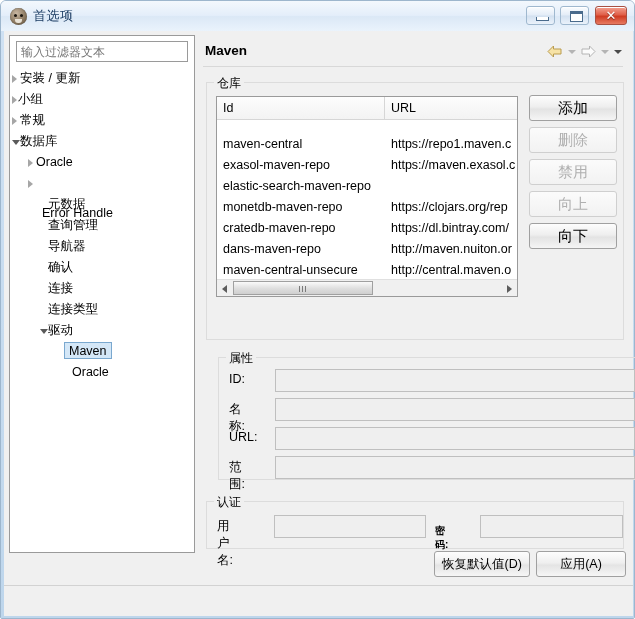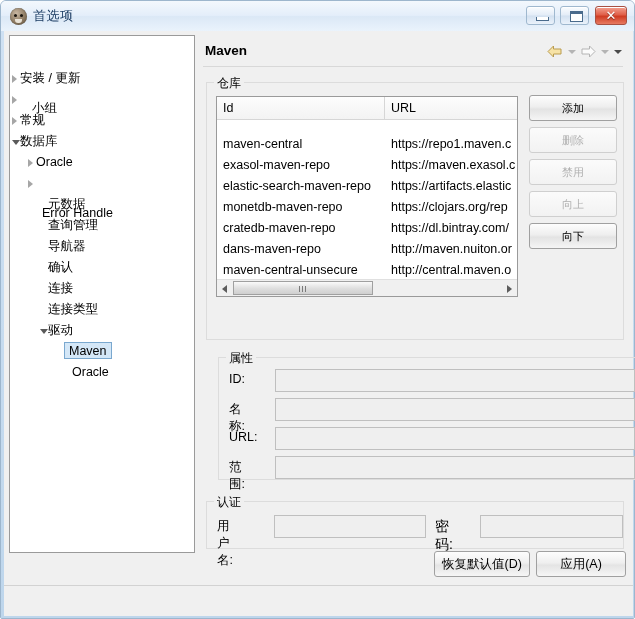--- a/index.html
+++ b/index.html
@@ -319,21 +319,21 @@
   
   .sbtn {
     position: absolute;
     left: 322px;
     width: 88px; height: 26px;
     box-sizing: border-box;
     border: 1px solid #a0a0a0;
     border-radius: 3px;
     background: linear-gradient(180deg,#fdfdfd 0%,#eeeeee 45%,#e3e3e3 55%,#f5f5f5 100%);
     font-family: inherit;
-    font-size: 11px;
+    font-size: 15px;
     color: #000;
     text-align: center;
     line-height: 24px;
     cursor: default;
   }
   .sbtn.disabled {
     color: #b0b0b0;
     border-color: #cfcfcf;
     background: linear-gradient(180deg,#fbfbfb 0%,#f2f2f2 100%);
   }
@@ -367,21 +367,21 @@
     padding: 2px 4px;
     outline: none;
   }
   #prow-0 { top: 11px; } #prow-1 { top: 40px; }
   #prow-2 { top: 69px; } #prow-3 { top: 98px; }
   .prow .pfield { left: 46px; width: 360px; }
 
   #arow { position: absolute; left: 10px; top: 13px; height: 23px; }
   #arow .lab-user { position: absolute; left: 0; top: 3px; font-size: 12.5px; }
   #arow .f-user { position: absolute; left: 57px; top: 0; width: 152px; }
-  #arow .lab-pass { position: absolute; left: 218px; top: 3px; font-size: 14px; }
+  #arow .lab-pass { position: absolute; left: 218px; top: 9px; font-size: 10px; font-weight: bold; }
   #arow .f-pass { position: absolute; left: 263px; top: 0; width: 143px; }
 
   
   .dbtn {
     position: absolute;
     height: 26px;
     box-sizing: border-box;
     border: 1px solid #a0a0a0;
     border-radius: 3px;
     background: linear-gradient(180deg,#fdfdfd 0%,#efefef 45%,#e4e4e4 55%,#f6f6f6 100%);
@@ -478,28 +478,29 @@
     </div>
   </div>
 
   <div id="left-strip"></div>
   <div id="right-strip"></div>
   <div id="bottom-strip"></div>
 
   <div id="dialog-body">
 
     <div id="left-panel">
+      <input id="filter-input" type="text" placeholder="输入过滤器文本" style="">
       <div id="tree">
           <div class="tree-row">
             <span class="tw collapsed" style="left: 2px;"></span>
             <span class="lbl" style="left: 10px;">安装 / 更新</span>
           </div>
           <div class="tree-row">
             <span class="tw collapsed" style="left: 2px;"></span>
-            <span class="lbl" style="left: 22px; margin-top: 9px;">小组</span>
+            <span class="lbl" style="left: 8px;">小组</span>
           </div>
           <div class="tree-row">
             <span class="tw collapsed" style="left: 2px;"></span>
             <span class="lbl" style="left: 10px;">常规</span>
           </div>
           <div class="tree-row">
             <span class="tw expanded" style="left: 2px;"></span>
             <span class="lbl" style="left: 10px;">数据库</span>
           </div>
           <div class="tree-row">
@@ -581,21 +582,20 @@
               <div class="tr">
                 <div class="td c1">maven-central</div>
                 <div class="td c2">https://repo1.maven.c</div>
               </div>
               <div class="tr">
                 <div class="td c1">exasol-maven-repo</div>
                 <div class="td c2">https://maven.exasol.c</div>
               </div>
               <div class="tr">
                 <div class="td c1">elastic-search-maven-repo</div>
-                <div class="td c2">https://artifacts.elastic</div>
               </div>
               <div class="tr">
                 <div class="td c1">monetdb-maven-repo</div>
                 <div class="td c2">https://clojars.org/rep</div>
               </div>
               <div class="tr">
                 <div class="td c1">cratedb-maven-repo</div>
                 <div class="td c2">https://dl.bintray.com/</div>
               </div>
               <div class="tr">

